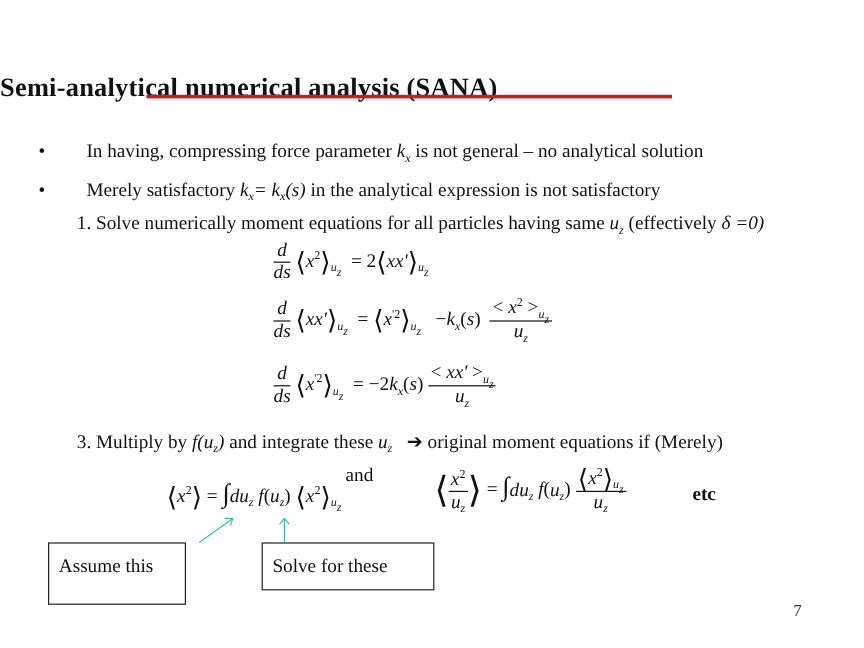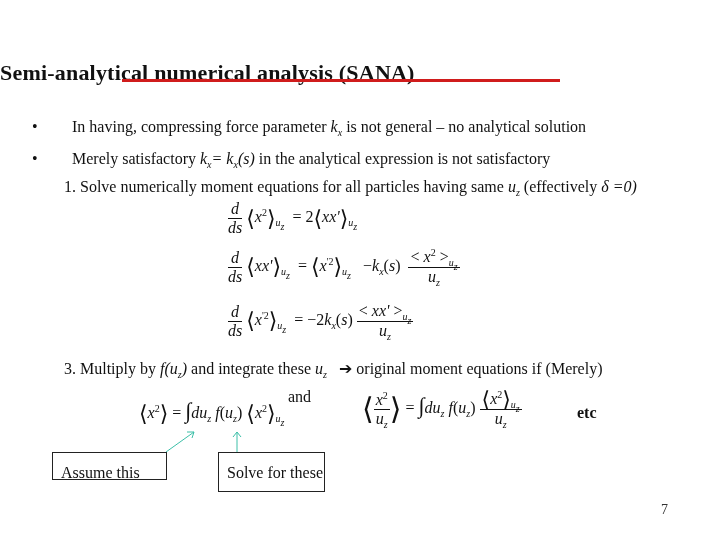--- a/index.html
+++ b/index.html
@@ -80,16 +80,16 @@
 </div>
 <div class="abs eq" style="left:577px; top:404px;font-weight:bold;">etc</div>
 
 <svg class="abs" style="left:0; top:0;" width="720" height="540">
   <line class="arrow" x1="166" y1="452" x2="194" y2="432"></line>
   <polyline class="arrow" points="187,432 194,432 192,438"></polyline>
   <line class="arrow" x1="237" y1="452" x2="237" y2="432"></line>
   <polyline class="arrow" points="233,437 237,432 241,437"></polyline>
 </svg>
 
-<div class="abs box" style="left:52px; top:452px; width:115px; height:28px; line-height:40px;">Assume this</div>
-<div class="abs box" style="left:218px; top:452px; width:107px; height:40px; line-height:40px;">Solve for these</div>
+<div class="abs box" style="left:40px; top:452px; width:115px; height:52px; line-height:40px;">Assume this</div>
+<div class="abs box" style="left:218px; top:452px; width:144px; height:40px; line-height:40px;">Solve for these</div>
 
 <div class="abs pageno">7</div>
 
 </body></html>

